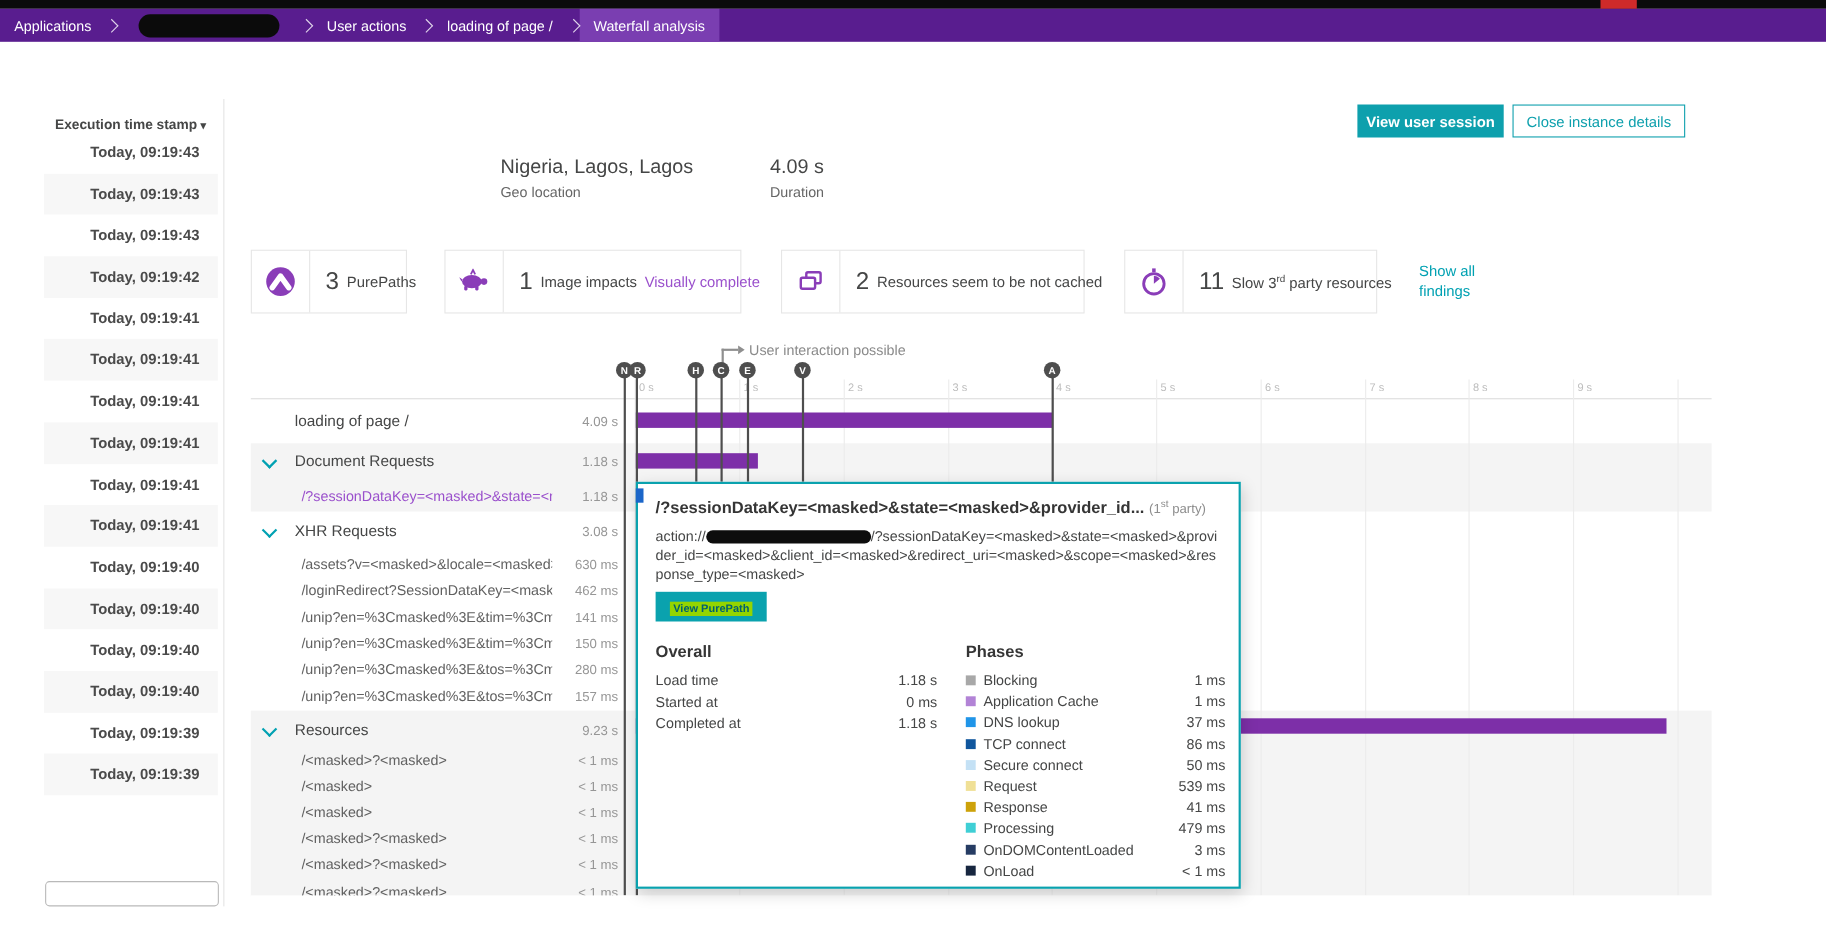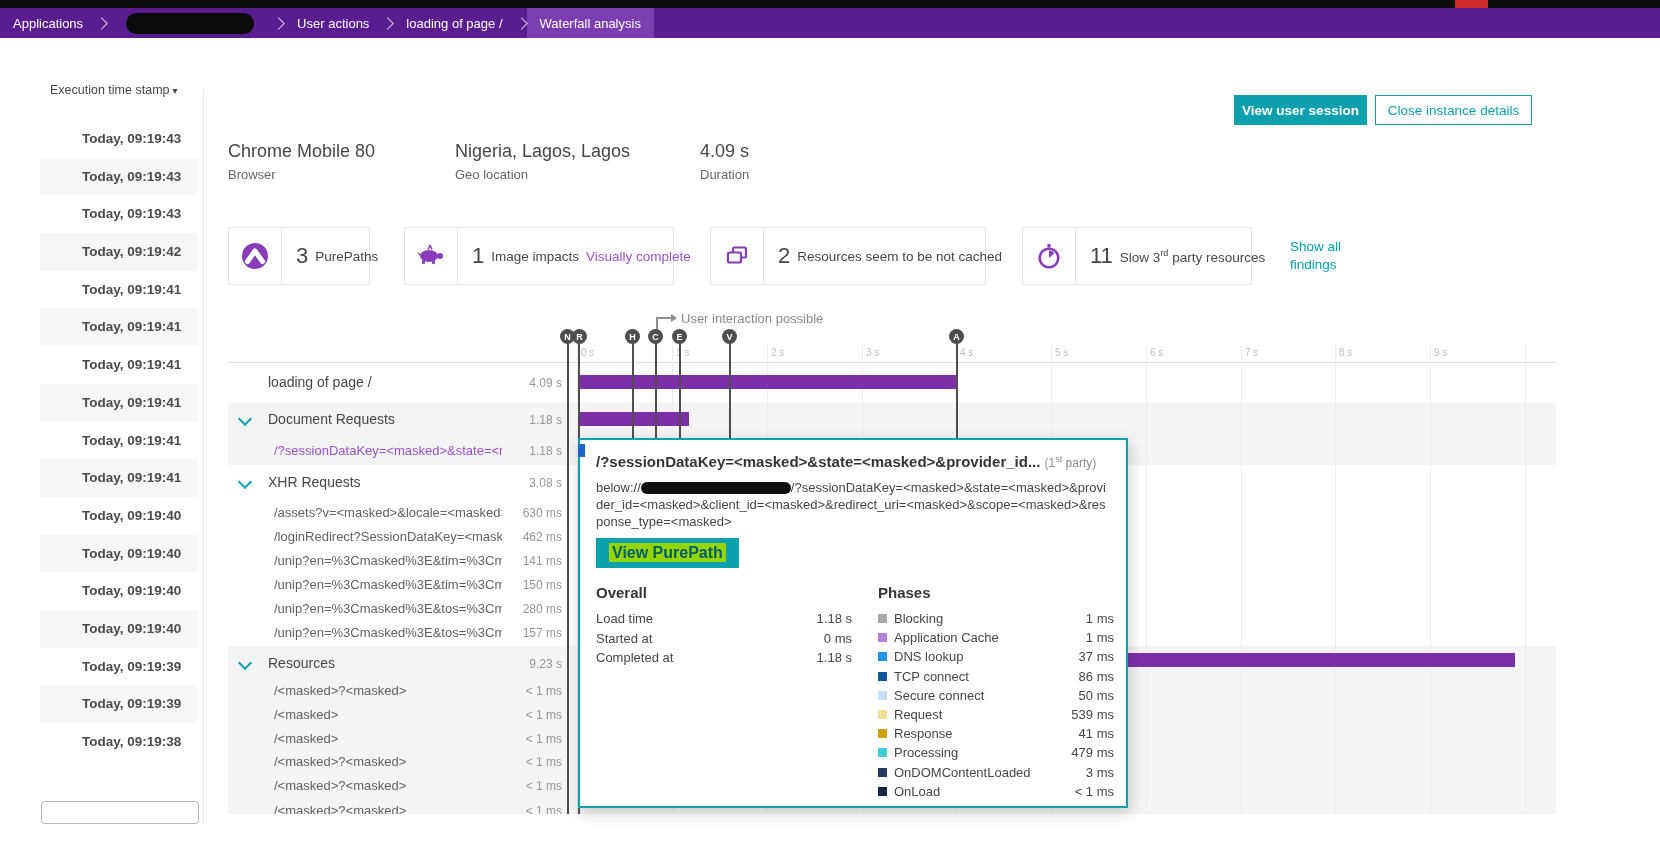--- a/index.html
+++ b/index.html
@@ -16,21 +16,21 @@
   .crumb{height:30px;display:flex;align-items:center;padding:0 13px;white-space:nowrap;cursor:pointer}
   .crumb.active{background:#7a3eb1}
   .crumb-sep{width:8px;height:8px;border-top:1.5px solid rgba(255,255,255,.8);
              border-right:1.5px solid rgba(255,255,255,.8);transform:rotate(45deg);margin:0 1px;flex:none}
   .crumb-blob{width:128px;height:21px;background:#0b0b0b;border-radius:11px;margin:0 6px}
 
   .intro{position:absolute;left:38px;top:54px;font-size:13px;color:#454646}
 
   
   .list-sep{position:absolute;left:203px;top:90px;width:1px;height:734px;background:#e4e4e4}
-  .list-header{position:absolute;left:50px;top:83px;font-size:12.5px;font-weight:400;color:#454646;cursor:pointer}
+  .list-header{position:absolute;left:50px;top:106px;font-size:12.5px;font-weight:700;color:#454646;cursor:pointer}
   .list-header .caret{font-size:10px;margin-left:3px;color:#454646}
   .ts-list{position:absolute;left:40px;top:120px;width:158px}
   .ts-item{height:37.7px;line-height:37.7px;padding-left:42px;font-size:13.5px;font-weight:600;
            color:#4a4a4a;box-sizing:border-box;white-space:nowrap;cursor:pointer}
   .ts-item:nth-child(even){background:#f7f7f7}
   .ts-item.selected{background:#f5e9fc;border:1px solid #a160d8;border-radius:3px;line-height:35.7px}
   .list-footer-box{position:absolute;left:41px;top:801px;width:156px;height:21px;background:#fff;
                    border:1px solid #b9b9b9;border-radius:4px}
 
   
@@ -82,21 +82,21 @@
 
   
   .popup{position:absolute;left:578px;top:438px;width:550px;height:370px;background:#fff;border:2px solid #0aa2ae;
          z-index:10;box-sizing:border-box;box-shadow:2px 5px 14px rgba(0,0,0,.18)}
   .pp-title{position:absolute;left:16px;top:13px;width:518px;font-size:15px;font-weight:700;color:#353535;white-space:nowrap}
   .pp-party{font-weight:400;font-size:12px;color:#8d8d8d}
   .pp-url{position:absolute;left:16px;top:39px;width:516px;font-size:13px;color:#454646;line-height:17px;word-break:break-all}
   .url-blob{display:inline-block;width:150px;height:12px;background:#0d0d0d;border-radius:6px;vertical-align:-2px}
   .pp-btn{position:absolute;left:16px;top:98px;background:#0aa2ae;border:none;padding:6px 13px;cursor:pointer;
           font-family:"Liberation Sans",sans-serif}
-  .pp-btn .hl{background:#94d500;color:#00606e;font-weight:700;font-size:16px;padding:1px 3px}
+  .pp-btn .hl{background:#94d500;color:#00606e;font-weight:700;font-size:10px;padding:1px 3px}
   .pp-col-h{font-size:15px;font-weight:700;color:#353535;margin-bottom:8px}
   .pp-overall{position:absolute;left:16px;top:144px;width:256px}
   .pp-phases{position:absolute;left:298px;top:144px;width:236px}
   .kv{display:flex;justify-content:space-between;font-size:13px;color:#454646;line-height:19.5px}
   .ph-row{display:flex;align-items:center;font-size:13px;color:#454646;height:19.2px}
   .swatch{width:9px;height:9px;margin-right:7px;flex:none}
   .ph-label{flex:1;white-space:nowrap}
   .ph-value{text-align:center;white-space:nowrap}
 </style>
 </head>
@@ -137,31 +137,26 @@
     <div class="ts-item">Today, 09:19:41</div>
     <div class="ts-item">Today, 09:19:41</div>
     <div class="ts-item">Today, 09:19:41</div>
     <div class="ts-item">Today, 09:19:41</div>
     <div class="ts-item">Today, 09:19:40</div>
     <div class="ts-item">Today, 09:19:40</div>
     <div class="ts-item">Today, 09:19:40</div>
     <div class="ts-item">Today, 09:19:40</div>
     <div class="ts-item">Today, 09:19:39</div>
     <div class="ts-item">Today, 09:19:39</div>
-    <div class="ts-item">Today, 09:19:38</div>
   </div>
   <div class="list-footer-box"></div>
 
   <button class="btn-primary">View user session</button>
   <button class="btn-secondary">Close instance details</button>
 
-  <div class="meta-col" style="left:228px">
-    <div class="meta-value">Chrome Mobile 80</div>
-    <div class="meta-label">Browser</div>
-  </div>
   <div class="meta-col" style="left:455px">
     <div class="meta-value">Nigeria, Lagos, Lagos</div>
     <div class="meta-label">Geo location</div>
   </div>
   <div class="meta-col" style="left:700px">
     <div class="meta-value">4.09 s</div>
     <div class="meta-label">Duration</div>
   </div>
 
   <div class="card" style="left:228px;width:142px">
@@ -319,21 +314,21 @@
   <div class="row-value" style="top:804px">&lt; 1 ms</div>
 
   <div class="bottom-cover"></div>
 
   <div class="popup">
     <div class="pp-title">
       <span>/?sessionDataKey=&lt;masked&gt;&amp;state=&lt;masked&gt;&amp;provider_id...</span>
       <span class="pp-party"><span>(1</span><sup style="font-size:9px">st</sup><span> party)</span></span>
     </div>
     <div class="pp-url">
-      <span>below://</span><span class="url-blob"></span><span>/?sessionDataKey=&lt;masked&gt;&amp;state=&lt;masked&gt;&amp;provider_id=&lt;masked&gt;&amp;client_id=&lt;masked&gt;&amp;redirect_uri=&lt;masked&gt;&amp;scope=&lt;masked&gt;&amp;response_type=&lt;masked&gt;</span>
+      <span>action://</span><span class="url-blob"></span><span>/?sessionDataKey=&lt;masked&gt;&amp;state=&lt;masked&gt;&amp;provider_id=&lt;masked&gt;&amp;client_id=&lt;masked&gt;&amp;redirect_uri=&lt;masked&gt;&amp;scope=&lt;masked&gt;&amp;response_type=&lt;masked&gt;</span>
     </div>
     <button class="pp-btn">
       <span class="hl">View PurePath</span>
     </button>
 
     <div class="pp-overall">
       <div class="pp-col-h">Overall</div>
       <div class="kv">
         <span>Load time</span>
           <span>1.18 s</span>

